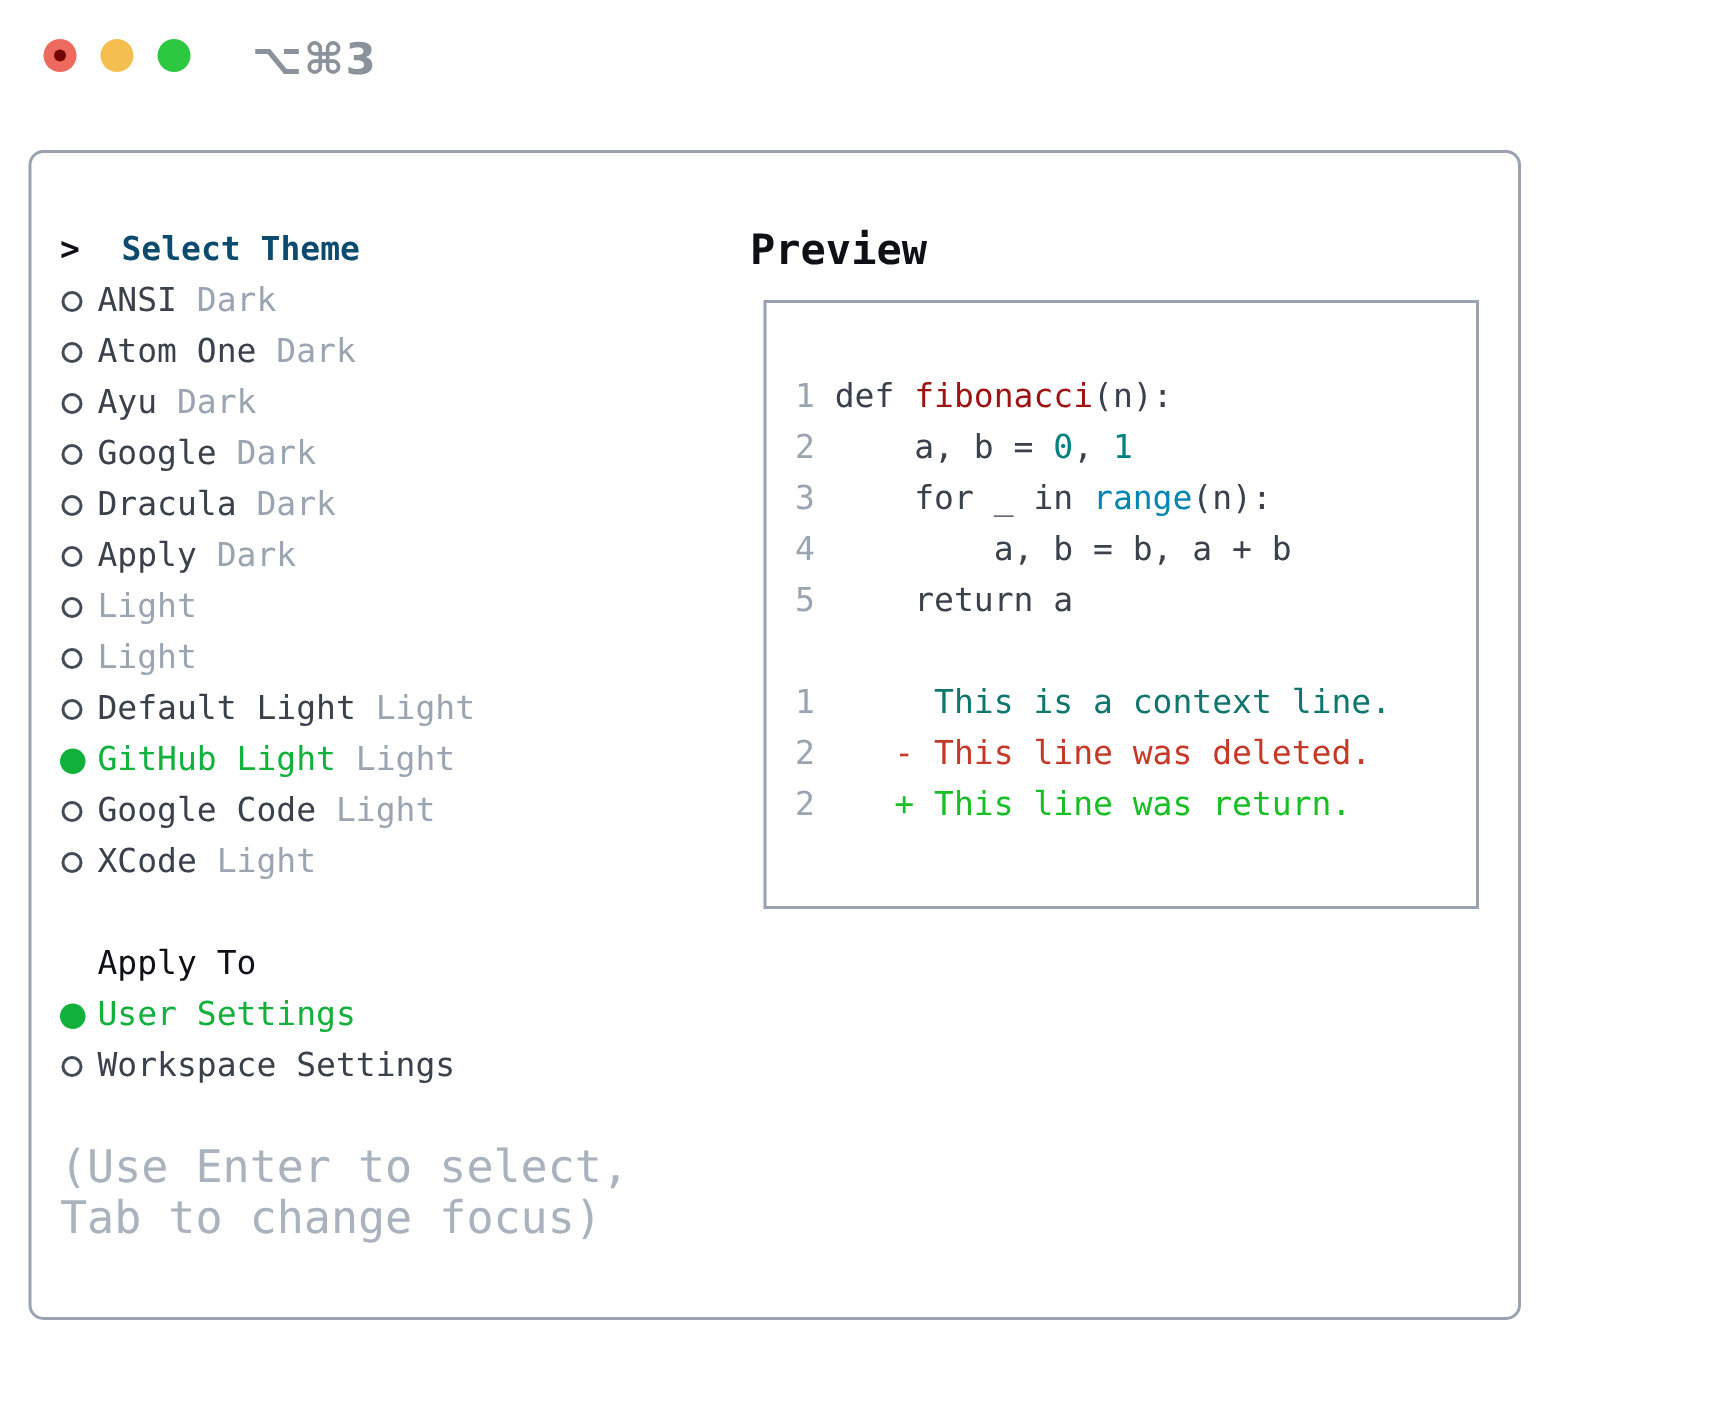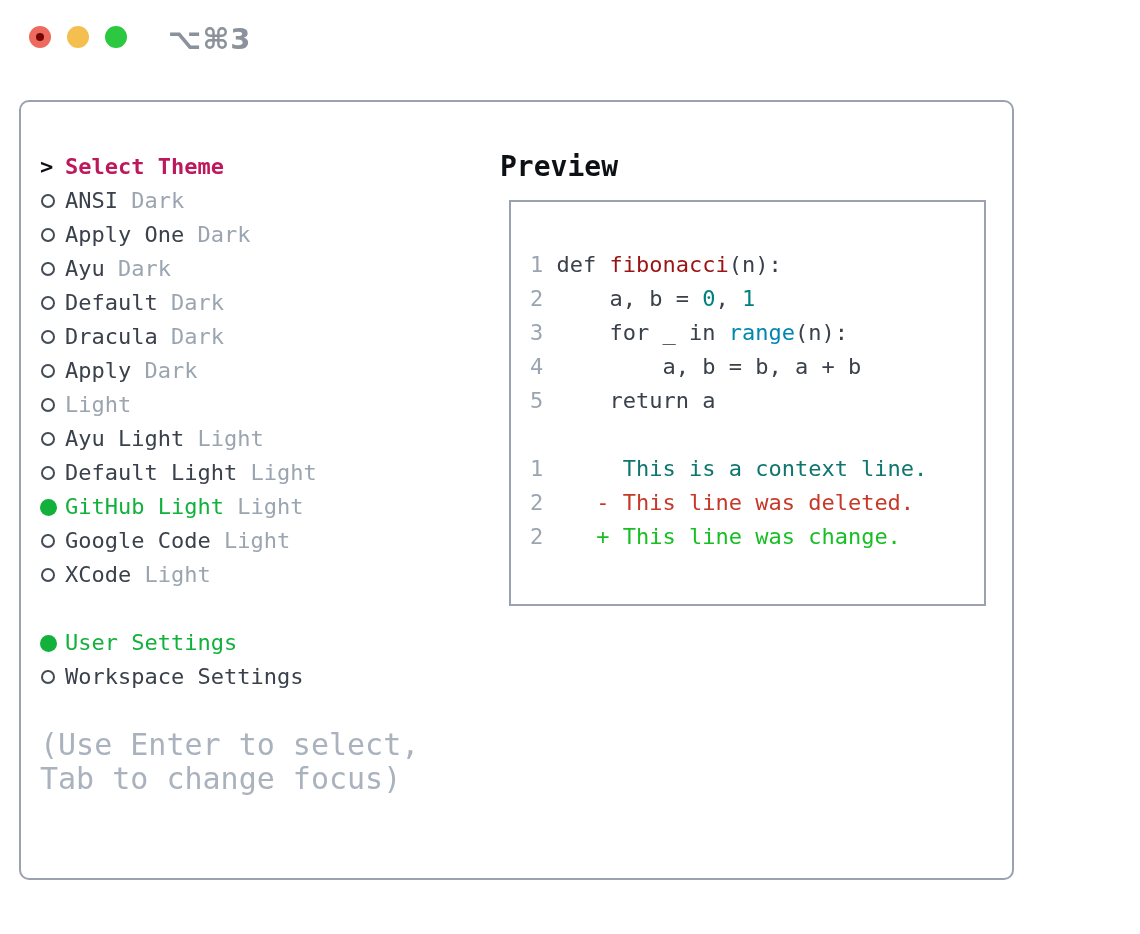--- a/index.html
+++ b/index.html
@@ -48,21 +48,21 @@
   }
   .ring {
     width: 14px; height: 14px; border-radius: 50%;
     border: 2px solid #434b56; margin-left: 1px;
   }
   .dot {
     width: 17px; height: 17px; border-radius: 50%;
     background: #12b13c; margin-left: 0px;
   }
   .hdr-prefix { color: #0d1015; font-weight: bold; }
-  .hdr-label  { color: #be185d; font-weight: bold; }
+  .hdr-label  { color: #0c4a6e; font-weight: bold; margin-left: 16px; }
   .plain-hdr  { color: #0d1015; }
   .item-name  { color: #3a414b; }
   .item-name.sel { color: #12b13c; }
   .item-variant { color: #9aa5b1; }
   .spacer { height: 34px; }
 
   .hint {
     margin-top: 34px; color: #a9b2bd; font-size: 30px; line-height: 34px;
     white-space: normal; max-width: 400px;
   }
@@ -111,45 +111,45 @@
       <span class="hdr-label">Select Theme</span>
     </div>
 
     <div id="theme-items">
         <div class="row">
     <span class="marker"><i class="ring"></i></span>
     <span class="item-name">ANSI </span><span class="item-variant">Dark</span>
   </div>
         <div class="row">
     <span class="marker"><i class="ring"></i></span>
-    <span class="item-name">Apply One </span><span class="item-variant">Dark</span>
+    <span class="item-name">Atom One </span><span class="item-variant">Dark</span>
   </div>
         <div class="row">
     <span class="marker"><i class="ring"></i></span>
     <span class="item-name">Ayu </span><span class="item-variant">Dark</span>
   </div>
         <div class="row">
     <span class="marker"><i class="ring"></i></span>
-    <span class="item-name">Default </span><span class="item-variant">Dark</span>
+    <span class="item-name">Google </span><span class="item-variant">Dark</span>
   </div>
         <div class="row">
     <span class="marker"><i class="ring"></i></span>
     <span class="item-name">Dracula </span><span class="item-variant">Dark</span>
   </div>
         <div class="row">
     <span class="marker"><i class="ring"></i></span>
     <span class="item-name">Apply </span><span class="item-variant">Dark</span>
   </div>
         <div class="row">
     <span class="marker"><i class="ring"></i></span>
     <span class="item-variant">Light</span>
   </div>
         <div class="row">
     <span class="marker"><i class="ring"></i></span>
-    <span class="item-name">Ayu Light </span><span class="item-variant">Light</span>
+    <span class="item-variant">Light</span>
   </div>
         <div class="row">
     <span class="marker"><i class="ring"></i></span>
     <span class="item-name">Default Light </span><span class="item-variant">Light</span>
   </div>
         <div class="row">
     <span class="marker"><i class="dot"></i></span>
     <span class="item-name sel">GitHub Light </span><span class="item-variant">Light</span>
   </div>
         <div class="row">
@@ -157,20 +157,24 @@
     <span class="item-name">Google Code </span><span class="item-variant">Light</span>
   </div>
         <div class="row">
     <span class="marker"><i class="ring"></i></span>
     <span class="item-name">XCode </span><span class="item-variant">Light</span>
   </div>
       </div>
 
     <div class="spacer"></div>
 
+    <div class="row">
+      <span class="marker"></span>
+      <span class="plain-hdr">Apply To</span>
+    </div>
 
     <div id="apply-options">
         <div class="row">
     <span class="marker"><i class="dot"></i></span>
     <span class="item-name sel">User Settings</span><span class="item-variant"></span>
   </div>
         <div class="row">
     <span class="marker"><i class="ring"></i></span>
     <span class="item-name">Workspace Settings</span><span class="item-variant"></span>
   </div>
@@ -198,18 +202,18 @@
     <span class="dtext">This is a context line.</span>
   </div>
           <div class="dline deleted">
     <span class="lno">2</span>
     <span class="dmark">- </span>
     <span class="dtext">This line was deleted.</span>
   </div>
           <div class="dline added">
     <span class="lno">2</span>
     <span class="dmark">+ </span>
-    <span class="dtext">This line was change.</span>
+    <span class="dtext">This line was return.</span>
   </div>
         </div>
     </div>
   </div>
 </div>
 
 </body></html>

